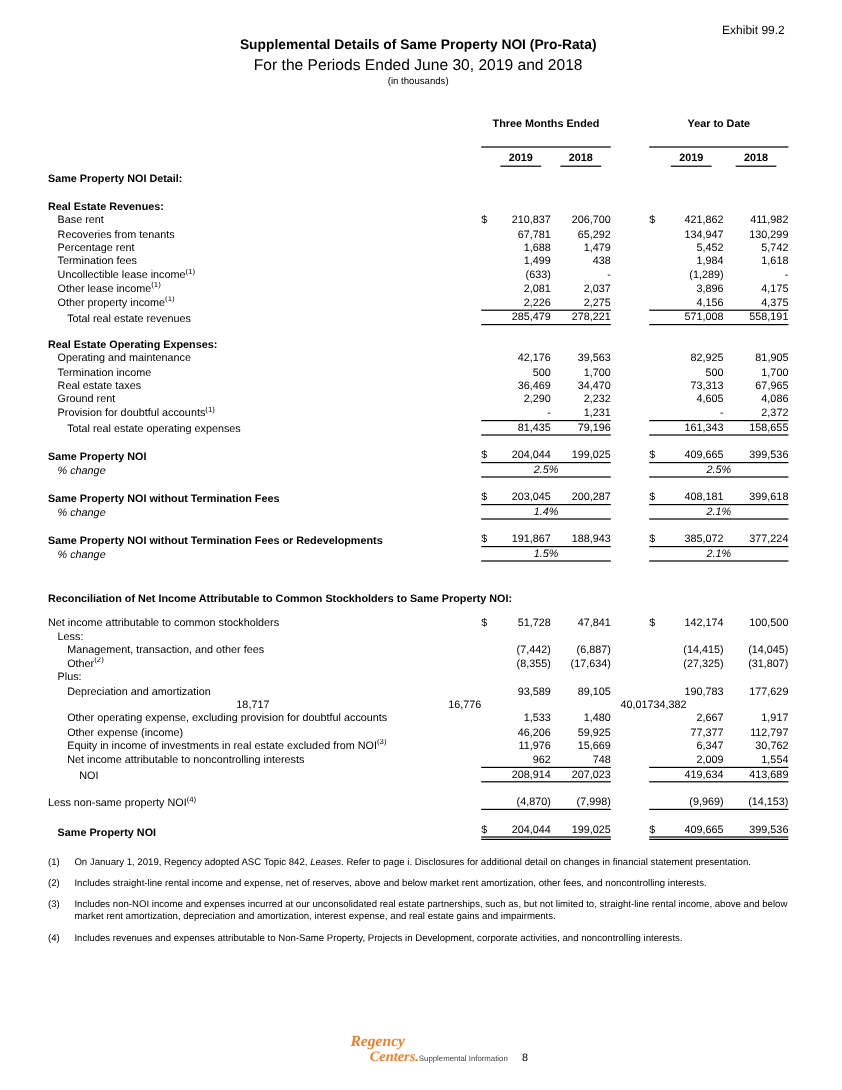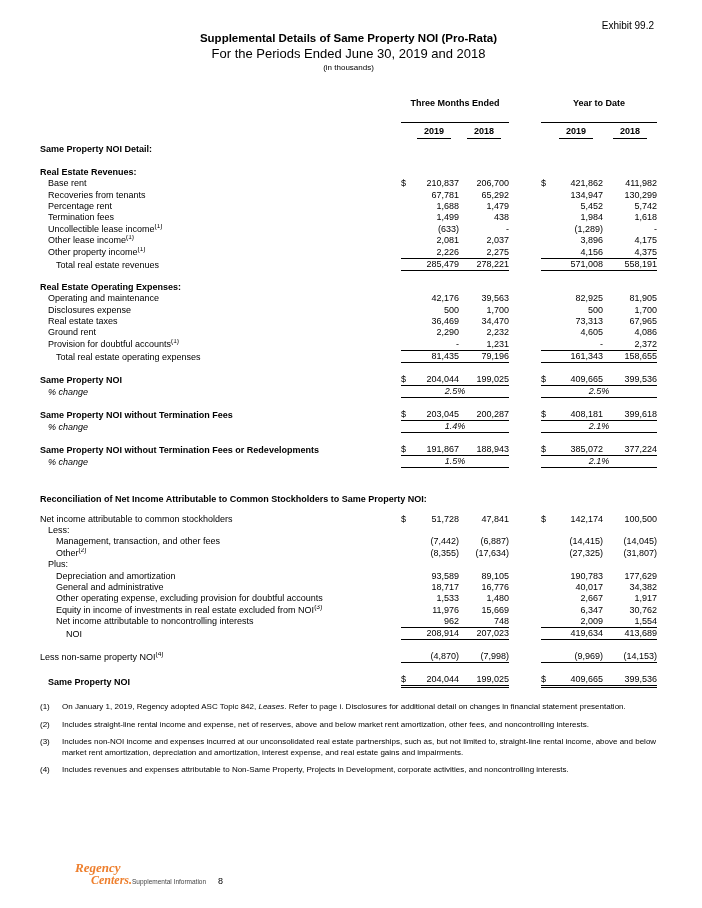--- a/index.html
+++ b/index.html
@@ -36,21 +36,21 @@
   .hdr1 .ghead { justify-content:center; font-weight:bold; border-bottom:1px solid #000; padding-bottom:13px; }
   .hdr2 { margin-bottom:5px; }
   .yr { text-align:center; font-weight:bold; }
   .yru { display:inline-block; border-bottom:1px solid #000; padding:0 7px 1px 7px; }
 
   .footnotes { margin-top:14px; font-size:8px; line-height:10.5px; }
   .fn { display:flex; margin-bottom:7px; }
   .fnm { width:22px; flex:none; }
   .fnt { flex:1; }
 
-  .footer { position:absolute; left:75px; right:45px; bottom:22px; display:flex; justify-content:flex-start; align-items:flex-end; }
+  .footer { position:absolute; left:75px; right:45px; bottom:22px; display:flex; justify-content:center; align-items:flex-end; }
   .logo { font-family:"Liberation Serif", serif; font-style:italic; font-weight:bold; line-height:12px; }
   .logo1 { font-size:13px; }
   .logo2 { font-size:12px; padding-left:16px; }
   .footer-right { font-size:6.5px; color:#444; }
   .pn { font-size:9px; color:#000; margin-left:10px; }
 </style>
 </head>
 <body>
 
 <div class="content">
@@ -212,21 +212,21 @@
             <span class="val">39,563</span>
           </div>
           <div class="gapc"></div>
           <div class="grp">
             <span class="dol"></span>
             <span class="val">82,925</span>
             <span class="val">81,905</span>
           </div>
         </div>
         <div class="trow">
-          <div class="lab ind1">Disclosures expense</div>
+          <div class="lab ind1">Termination income</div>
           <div class="grp">
             <span class="dol"></span>
             <span class="val">500</span>
             <span class="val">1,700</span>
           </div>
           <div class="gapc"></div>
           <div class="grp">
             <span class="dol"></span>
             <span class="val">500</span>
             <span class="val">1,700</span>
@@ -418,21 +418,20 @@
             <span class="val">89,105</span>
           </div>
           <div class="gapc"></div>
           <div class="grp">
             <span class="dol"></span>
             <span class="val">190,783</span>
             <span class="val">177,629</span>
           </div>
         </div>
         <div class="trow">
-          <div class="lab ind2">General and administrative</div>
           <div class="grp">
             <span class="dol"></span>
             <span class="val">18,717</span>
             <span class="val">16,776</span>
           </div>
           <div class="gapc"></div>
           <div class="grp">
             <span class="dol"></span>
             <span class="val">40,017</span>
             <span class="val">34,382</span>
@@ -443,20 +442,34 @@
           <div class="grp">
             <span class="dol"></span>
             <span class="val">1,533</span>
             <span class="val">1,480</span>
           </div>
           <div class="gapc"></div>
           <div class="grp">
             <span class="dol"></span>
             <span class="val">2,667</span>
             <span class="val">1,917</span>
+          </div>
+        </div>
+        <div class="trow">
+          <div class="lab ind2">Other expense (income)</div>
+          <div class="grp">
+            <span class="dol"></span>
+            <span class="val">46,206</span>
+            <span class="val">59,925</span>
+          </div>
+          <div class="gapc"></div>
+          <div class="grp">
+            <span class="dol"></span>
+            <span class="val">77,377</span>
+            <span class="val">112,797</span>
           </div>
         </div>
         <div class="trow">
           <div class="lab ind2">Equity in income of investments in real estate excluded from NOI<sup>(3)</sup></div>
           <div class="grp">
             <span class="dol"></span>
             <span class="val">11,976</span>
             <span class="val">15,669</span>
           </div>
           <div class="gapc"></div>

